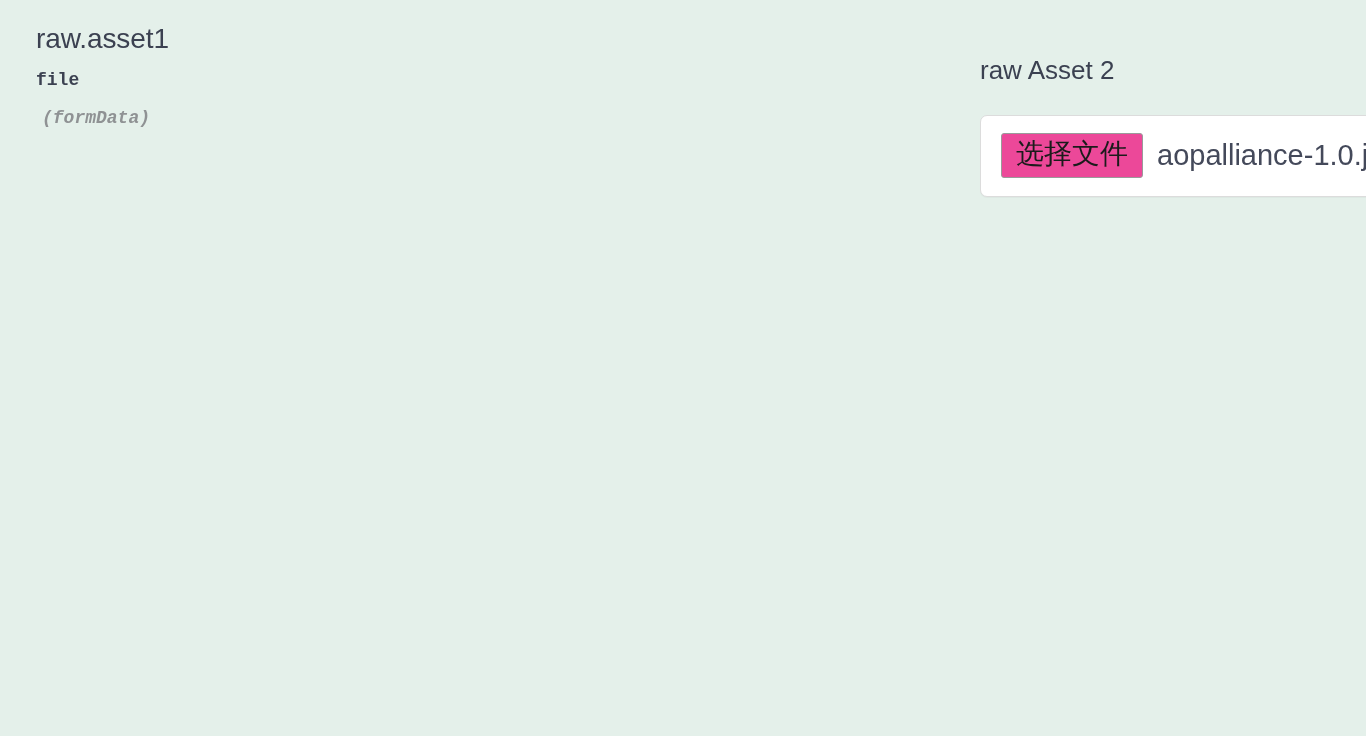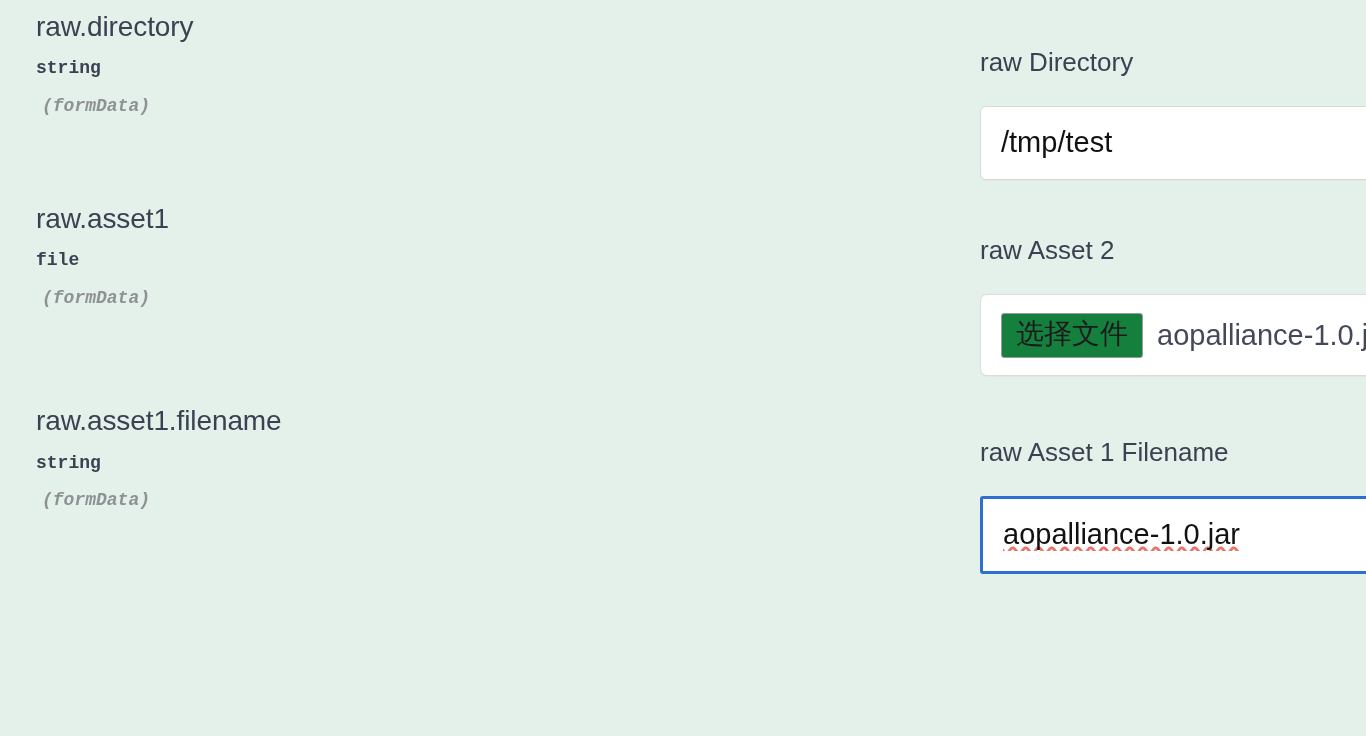--- a/index.html
+++ b/index.html
@@ -121,21 +121,21 @@
     border: 1px solid #dcdcdc;
     border-radius: 7px;
     padding: 0 20px;
     box-shadow: 0 1px 1px rgba(0,0,0,0.03);
   }
 
   .file-button {
     display: inline-flex;
     align-items: center;
     justify-content: center;
-    background: #15803d;
+    background: #ec4899;
     border: 1px solid #9a9a9a;
     border-radius: 3px;
     color: #1b1b1b;
     font-family: "Liberation Sans", sans-serif;
     font-size: 28px;
     padding: 5px 14px 7px 14px;
     line-height: 1.1;
     cursor: default;
   }
 
@@ -146,59 +146,33 @@
     margin-left: 14px;
     white-space: nowrap;
   }
 </style>
 </head>
 <body>
 
 <table class="params-table">
   <tbody>
 
-    <tr class="param-row">
-      <td class="col-name">
-        <div class="param-name">raw.directory</div>
-        <div class="param-type">string</div>
-        <div class="param-in">(formData)</div>
-      </td>
-      <td class="col-value">
-        <div class="value-label">raw Directory</div>
-        <div class="control-wrap">
-          <input class="text-input" type="text" value="/tmp/test" style="">
-        </div>
-      </td>
-    </tr>
 
     <tr class="param-row">
       <td class="col-name">
         <div class="param-name" style="padding-top:24px;">raw.asset1</div>
         <div class="param-type">file</div>
         <div class="param-in">(formData)</div>
       </td>
       <td class="col-value">
         <div class="value-label" style="padding-top:56px;">raw Asset 2</div>
         <div class="control-wrap" style="padding-top:30px;">
           <div class="file-input">
             <span class="file-button">选择文件</span>
             <span class="file-name">aopalliance-1.0.jar</span>
           </div>
         </div>
       </td>
     </tr>
 
-    <tr class="param-row">
-      <td class="col-name">
-        <div class="param-name" style="padding-top:30px;">raw.asset1.filename</div>
-        <div class="param-type">string</div>
-        <div class="param-in">(formData)</div>
-      </td>
-      <td class="col-value">
-        <div class="value-label" style="padding-top:62px;">raw Asset 1 Filename</div>
-        <div class="control-wrap" style="padding-top:29px;">
-          <input class="text-input focused" type="text" value="aopalliance-1.0.jar" style="">
-        </div>
-      </td>
-    </tr>
 
   </tbody>
 </table>
 
 </body></html>

